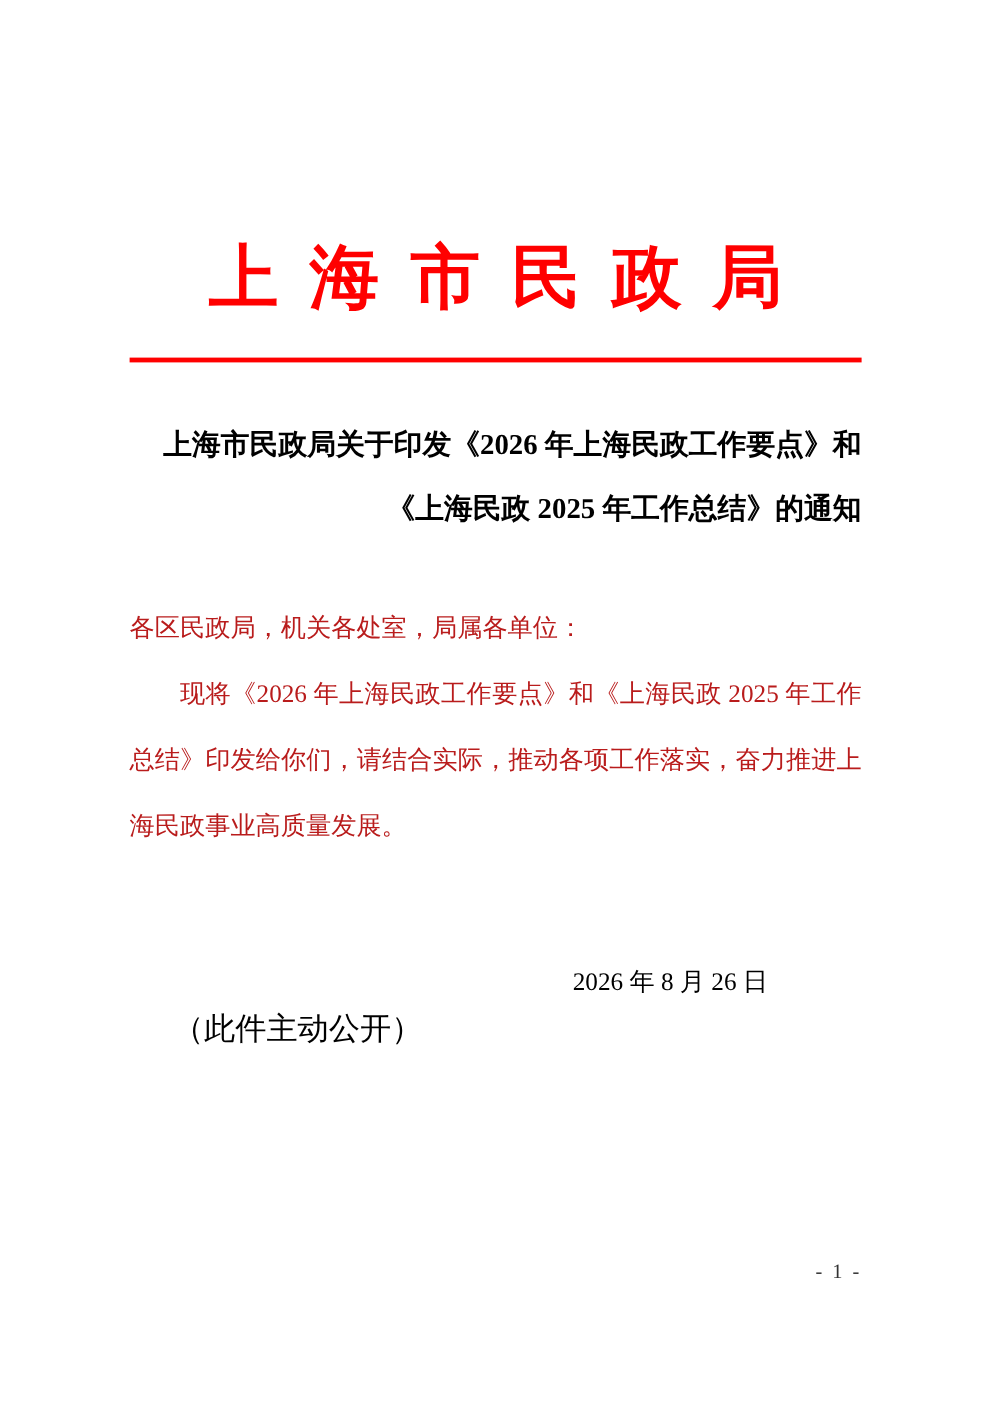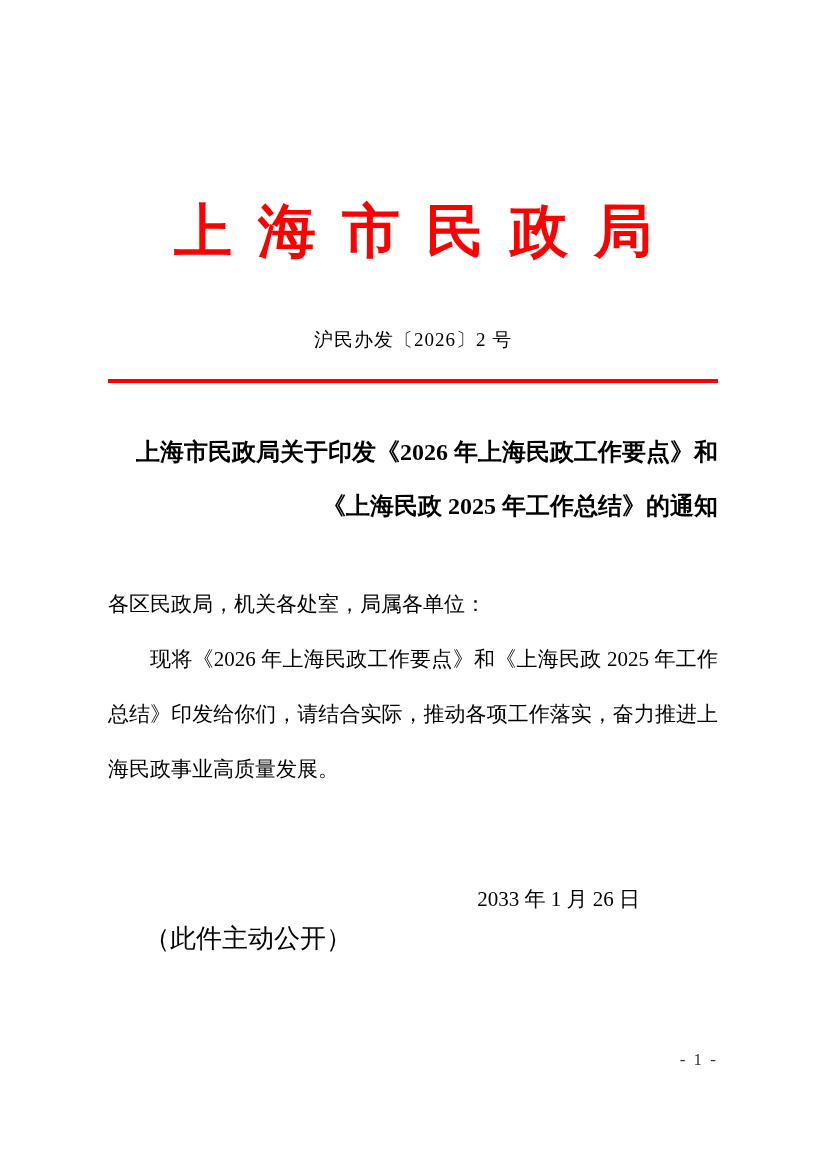--- a/index.html
+++ b/index.html
@@ -50,21 +50,21 @@
     font-weight: bold;
     font-size: 24px;
     line-height: 54px;
     color: #000000;
   }
   .body-text {
     margin-top: 44px;
     font-size: 21px;
     line-height: 55px;
     text-align: justify;
-    color: #000000;
+    color: #b91c1c;
   }
   .body-text .paragraph {
     text-indent: 2em;
   }
   .sign-date {
     margin-top: 88px;
     text-align: right;
     padding-right: 78px;
     font-size: 21px;
     line-height: 28px;
@@ -87,34 +87,33 @@
   }
 </style>
 </head>
 <body>
 
 <div class="page">
   <div class="content">
 
     <div class="red-header">上海市民政局</div>
 
-    <div class="doc-number">沪民办发〔2026〕2 号</div>
 
     <div class="red-line"></div>
 
     <div class="doc-title">
       <div>上海市民政局关于印发《2026 年上海民政工作要点》和</div>
       <div>《上海民政 2025 年工作总结》的通知</div>
     </div>
 
     <div class="body-text">
       <div class="salutation">各区民政局，机关各处室，局属各单位：</div>
       <div class="paragraph">现将《2026 年上海民政工作要点》和《上海民政 2025 年工作总结》印发给你们，请结合实际，推动各项工作落实，奋力推进上海民政事业高质量发展。</div>
     </div>
 
-    <div class="sign-date">2033 年 1 月 26 日</div>
+    <div class="sign-date">2026 年 8 月 26 日</div>
 
     <div class="disclosure-note">（此件主动公开）</div>
 
   </div>
 
   <div class="page-number">- 1 -</div>
 </div>
 
 </body></html>

